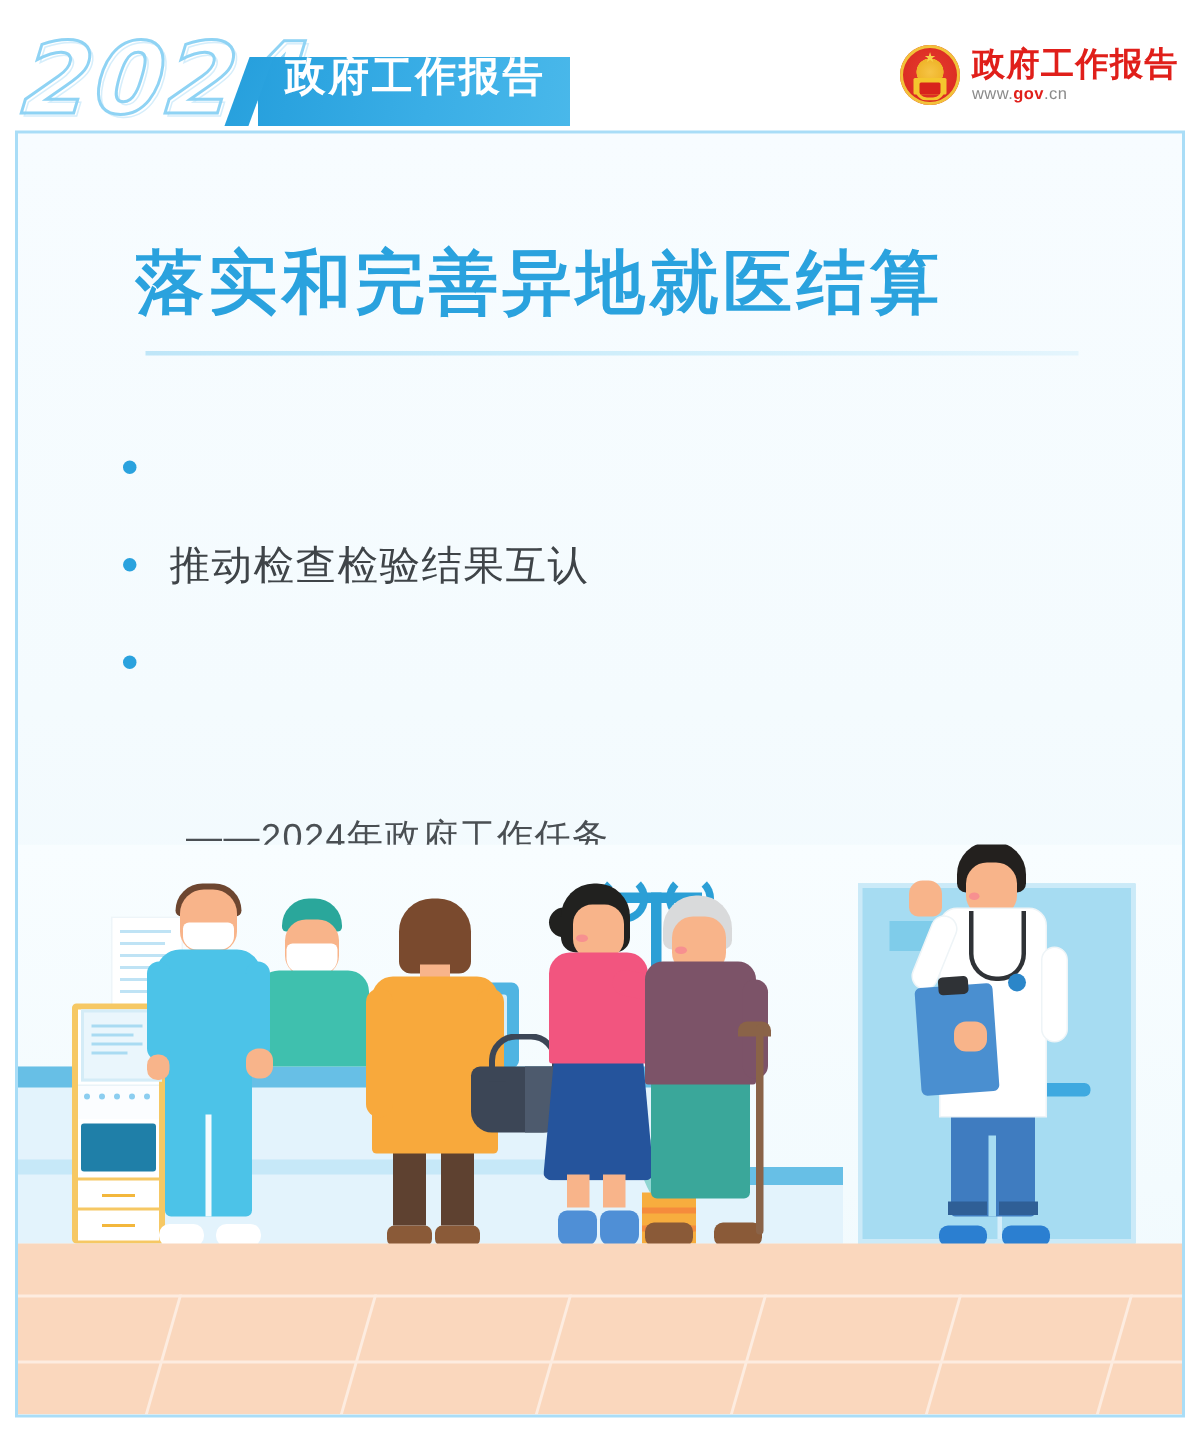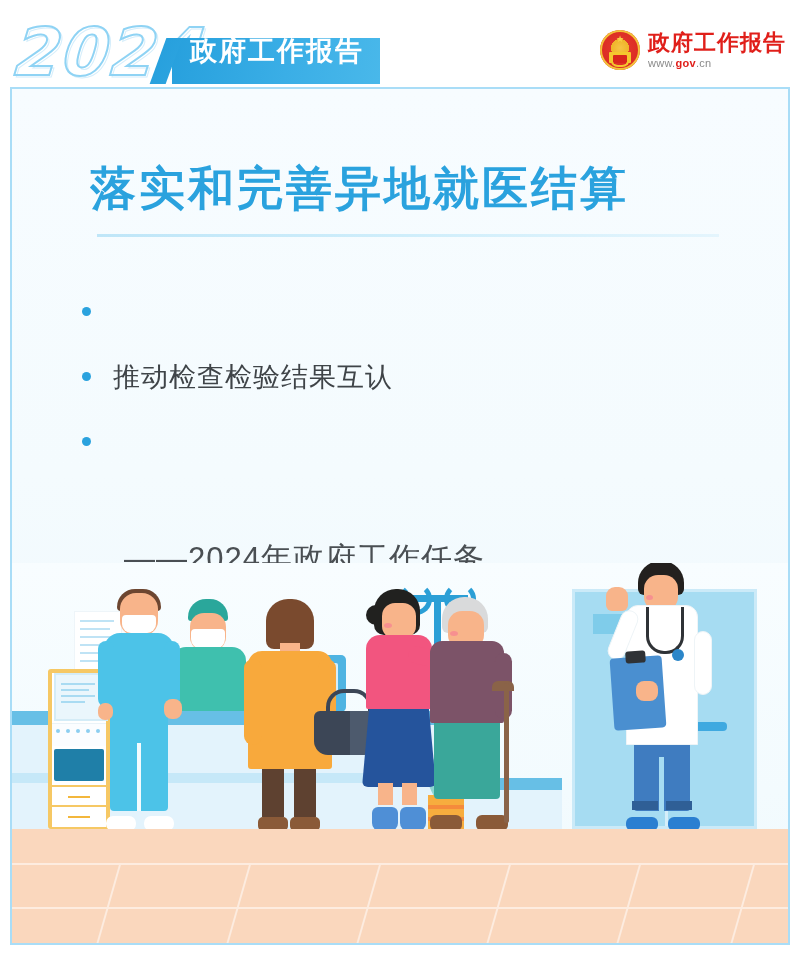--- a/index.html
+++ b/index.html
@@ -98,21 +98,21 @@
   .dot{
     width:9px;height:9px;border-radius:50%;background:#2aa2de;flex:none;
     margin-right:22px;
   }
   .btext{
     font-size:27px;color:#3f4448;letter-spacing:1px;line-height:32px;white-space:nowrap;
   }
   .hl{color:#1b9fe0;font-weight:700;}
   .attrib{
     position:absolute;left:112px;top:455px;
-    font-size:31px;color:#4a4f53;letter-spacing:1px;line-height:30px;white-space:nowrap;
+    font-size:24px;color:#4a4f53;letter-spacing:1px;line-height:30px;white-space:nowrap;
   }
 
   
   .illus{position:absolute;left:0;bottom:0;width:776px;height:380px;overflow:hidden;}
   .ill-bg{position:absolute;inset:0;background:linear-gradient(180deg,#f8fdff 0%,#f3fbfe 60%,#eff9fd 100%);}
   .floor{
     position:absolute;left:0;bottom:0;width:776px;height:114px;
     background:#fad7bd;
   }
   .floor .tl{position:absolute;background:#fdece0;}

